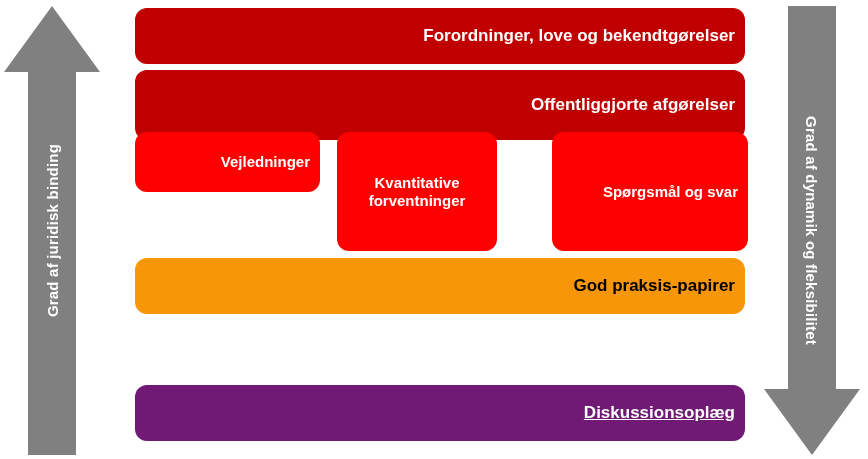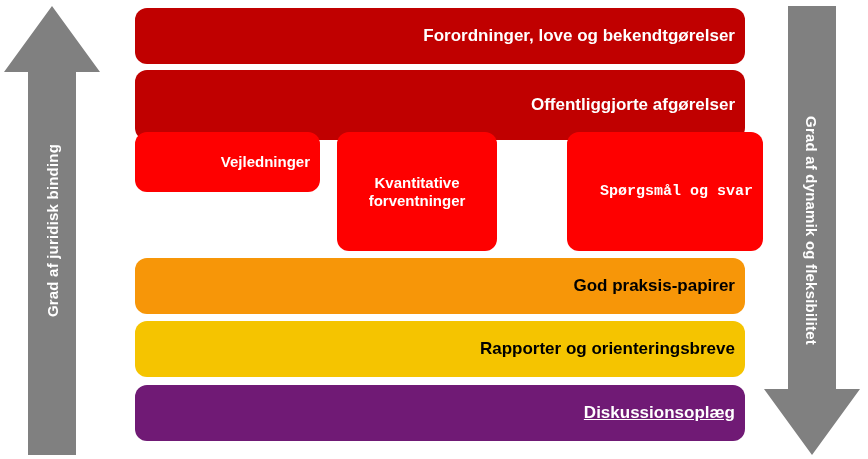--- a/index.html
+++ b/index.html
@@ -113,29 +113,26 @@
 
   <div class="box red" style="left:135px; top:132px; width:185px; height:60px;">
     <span>Vejledninger</span>
   </div>
 
 
   <div class="box red" style="left:337px; top:132px; width:160px; height:119px;">
     <span>Kvantitative forventninger</span>
   </div>
 
-  <div class="box red" style="left:567px; top:132px; width:196px; height:119px;font-family:Liberation Mono, monospace;">
+  <div class="box red" style="left:552px; top:132px; width:196px; height:119px;">
     <span>Spørgsmål og svar</span>
   </div>
 
   <div class="box orange" style="left:135px; top:258px; width:610px; height:56px;padding-left:32px;">
     <span>God praksis-papirer</span>
   </div>
 
-  <div class="box yellow" style="left:135px; top:321px; width:610px; height:56px;">
-    <span>Rapporter og orienteringsbreve</span>
-  </div>
 
   <div class="box green" style="left:135px; top:385px; width:610px; height:56px;">
     <span>Diskussionsoplæg</span>
   </div>
 
 </div>
 
 </body></html>

